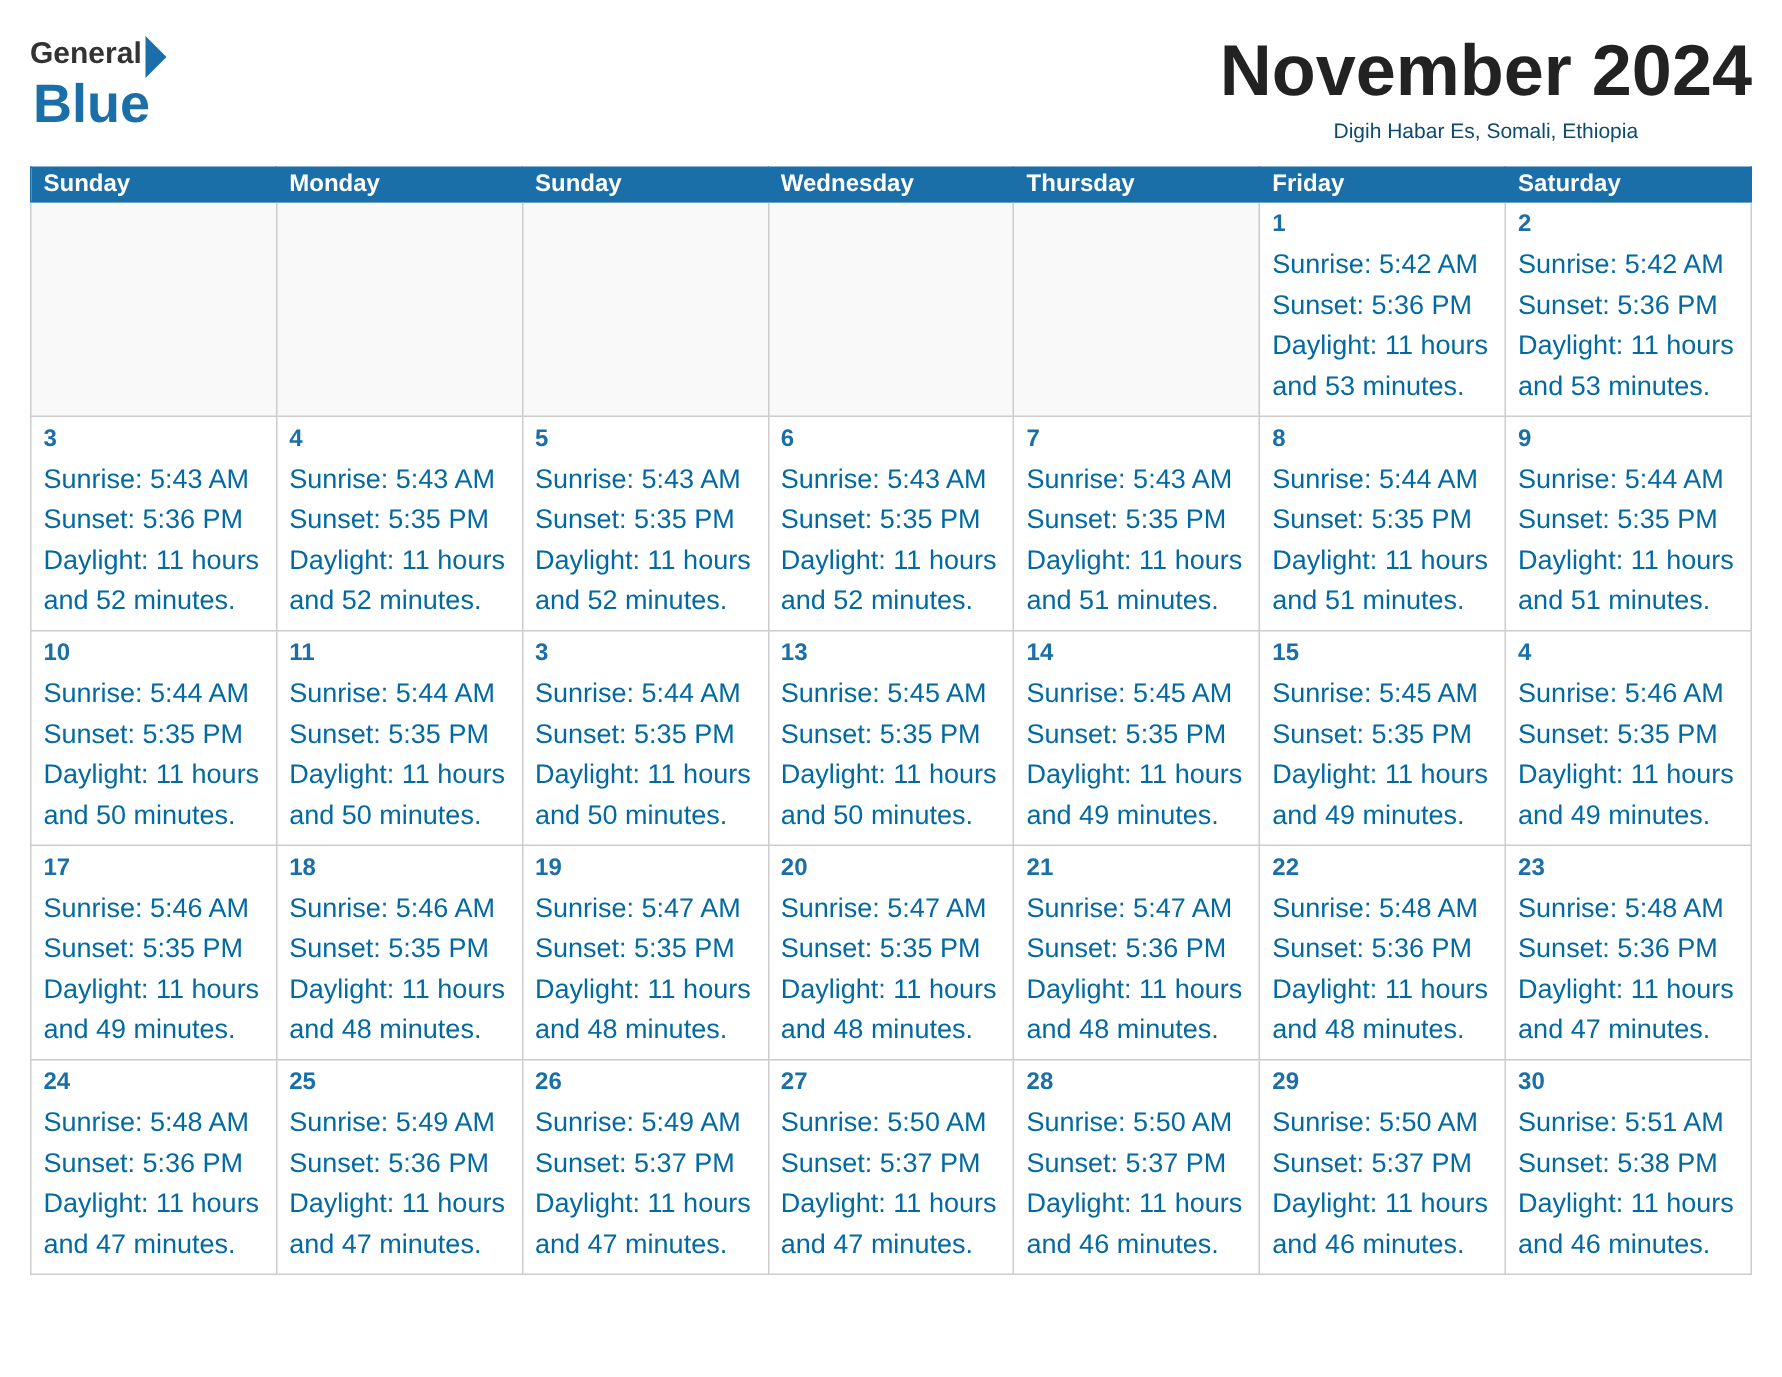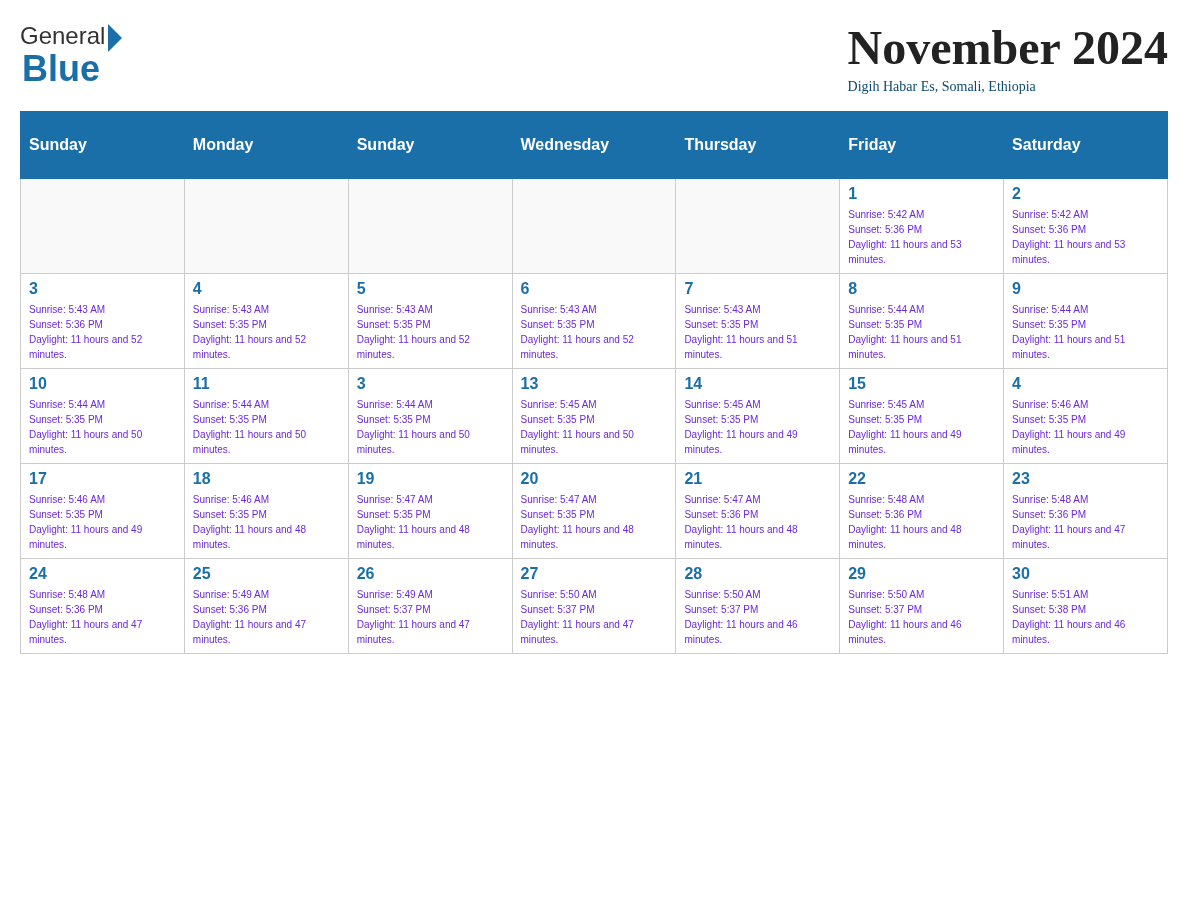--- a/index.html
+++ b/index.html
@@ -19,43 +19,42 @@
     .logo {
       display: flex;
       flex-direction: column;
       align-items: flex-start;
     }
     .logo-top {
       display: flex;
       align-items: center;
     }
     .logo-general {
-      font-size: 24px;
-      font-weight: normal;
+      font-size: 20px;
+      font-weight: bold;
       color: #333;
     }
     .logo-arrow {
       width: 0;
       height: 0;
       border-left: 14px solid #1a6fa8;
       border-top: 14px solid transparent;
       border-bottom: 14px solid transparent;
       margin-left: 3px;
       margin-top: 4px;
     }
     .logo-blue {
       font-size: 36px;
       font-weight: bold;
       color: #1a6fa8;
       margin-top: -4px;
       margin-left: 2px;
     }
     .title-section {
-      text-align: left;
-      font-family: Liberation Serif, serif;
+      text-align: center;
     }
     .month-title {
       font-size: 48px;
       font-weight: bold;
       color: #222;
     }
     .location-title {
       font-size: 14px;
       color: #0c4a6e;
       margin-top: 4px;
@@ -63,42 +62,42 @@
     .calendar {
       width: 100%;
       border-collapse: collapse;
       border: 1px solid #aaa;
     }
     .calendar thead tr th {
       background-color: #1a6fa8;
       color: #fff;
       font-size: 16px;
       font-weight: bold;
-      padding: 24px 8px;
+      padding: 2px 8px;
       text-align: left;
       border: 1px solid #1a6fa8;
     }
     .calendar tbody tr td {
       vertical-align: top;
       padding: 6px 8px;
       border: 1px solid #ccc;
       width: 14.28%;
       font-size: 13px;
       color: #333;
       min-height: 100px;
     }
     .day-number {
       font-size: 16px;
       font-weight: bold;
       color: #1a6fa8;
       margin-bottom: 4px;
     }
     .day-info {
-      font-size: 10px;
-      color: #6d28d9;
+      font-size: 18px;
+      color: #0369a1;
       line-height: 1.5;
     }
     .empty-cell {
       background: #f9f9f9;
     }
     tbody tr td {
       background: #fff;
     }
   </style>
 </head>

